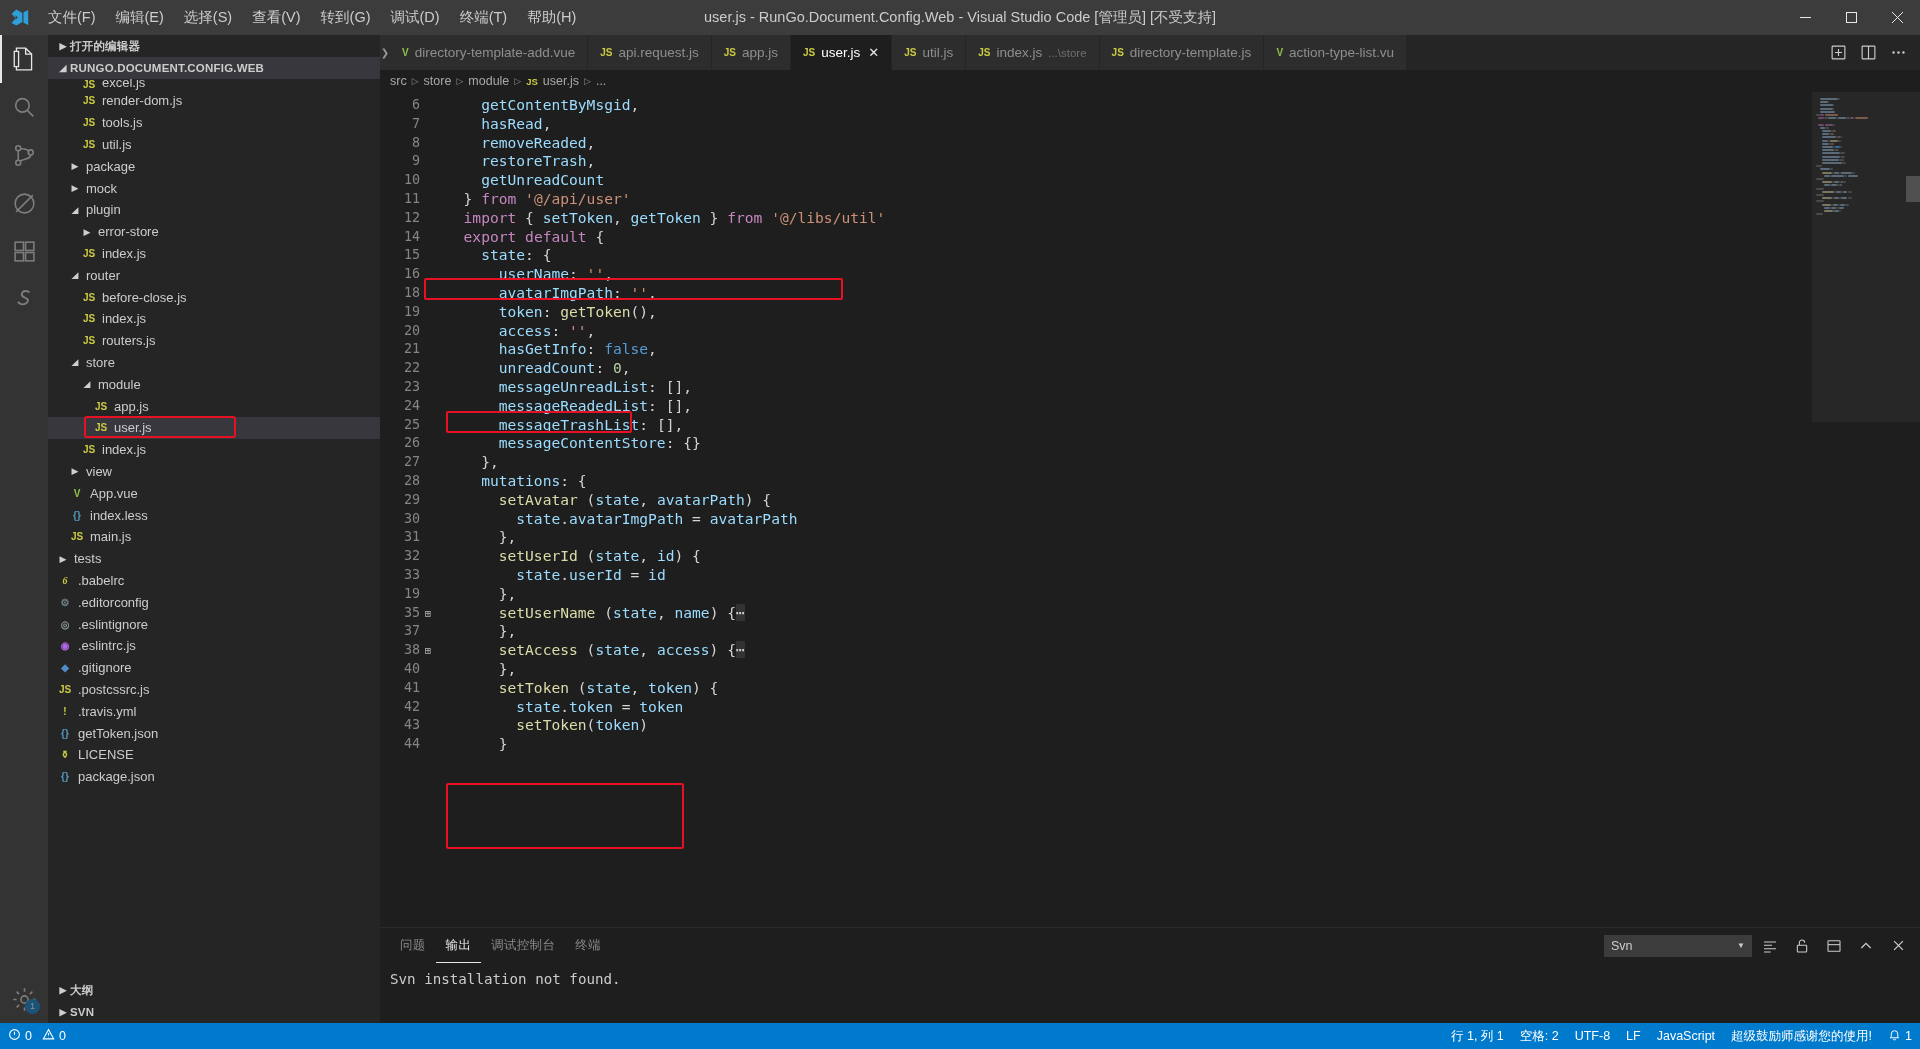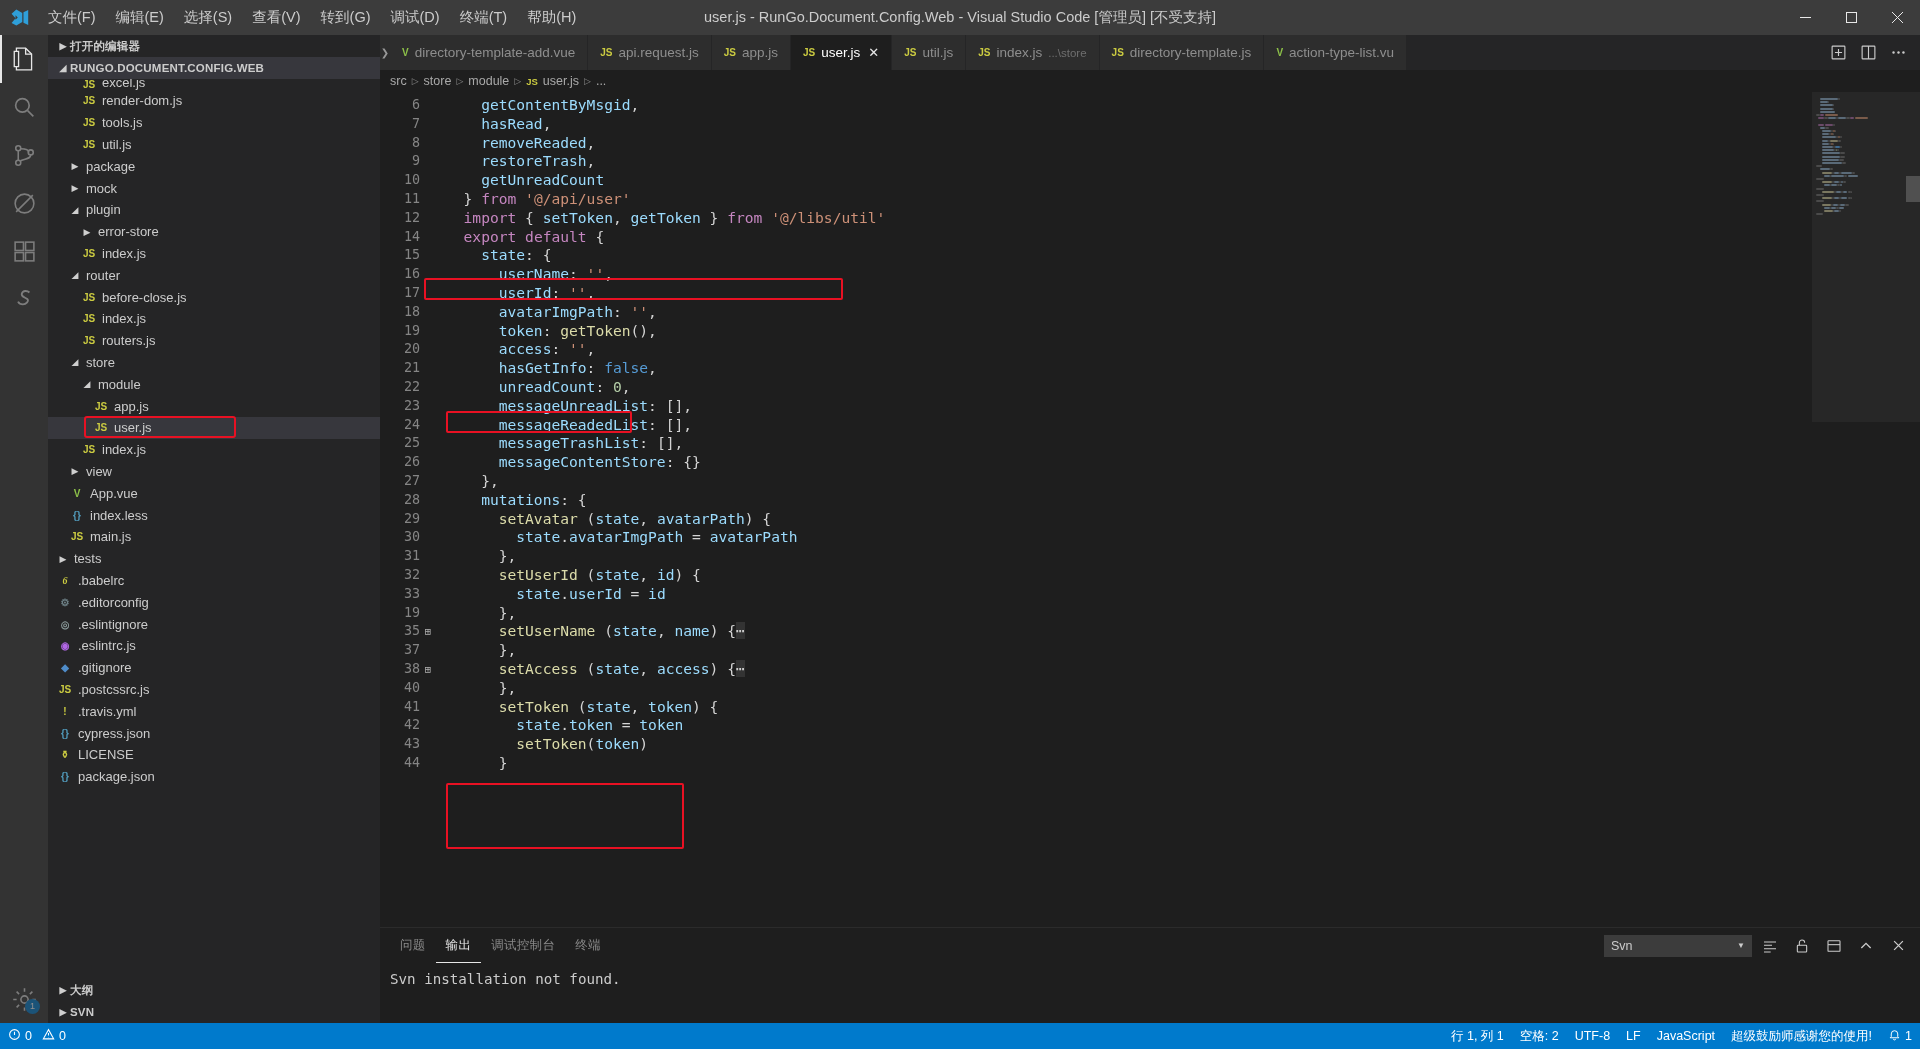--- a/index.html
+++ b/index.html
@@ -390,21 +390,21 @@
           <div class="row ind0">
             <span class="fi js">JS</span>
             <span class="lbl">.postcssrc.js</span>
           </div>
           <div class="row ind0">
             <span class="fi lic">!</span>
             <span class="lbl">.travis.yml</span>
           </div>
           <div class="row ind0">
             <span class="fi brace">{}</span>
-            <span class="lbl">cypress.json</span>
+            <span class="lbl">getToken.json</span>
           </div>
           <div class="row ind0">
             <span class="fi lic">⚱</span>
             <span class="lbl">LICENSE</span>
           </div>
           <div class="row ind0">
             <span class="fi brace">{}</span>
             <span class="lbl">package.json</span>
           </div>
         </div>
@@ -502,21 +502,20 @@
             <div class="cl"><span class="gutter">6</span><span class="fold"></span><span class="ctext"><span class="pl">    </span><span class="var">getContentByMsgid</span><span class="pl">,</span></span></div>
             <div class="cl"><span class="gutter">7</span><span class="fold"></span><span class="ctext"><span class="pl">    </span><span class="var">hasRead</span><span class="pl">,</span></span></div>
             <div class="cl"><span class="gutter">8</span><span class="fold"></span><span class="ctext"><span class="pl">    </span><span class="var">removeReaded</span><span class="pl">,</span></span></div>
             <div class="cl"><span class="gutter">9</span><span class="fold"></span><span class="ctext"><span class="pl">    </span><span class="var">restoreTrash</span><span class="pl">,</span></span></div>
             <div class="cl"><span class="gutter">10</span><span class="fold"></span><span class="ctext"><span class="pl">    </span><span class="var">getUnreadCount</span></span></div>
             <div class="cl"><span class="gutter">11</span><span class="fold"></span><span class="ctext"><span class="pl">  } </span><span class="kw2">from</span><span class="pl"> </span><span class="str">'@/api/user'</span></span></div>
             <div class="cl"><span class="gutter">12</span><span class="fold"></span><span class="ctext"><span class="pl">  </span><span class="kw2">import</span><span class="pl"> { </span><span class="var">setToken</span><span class="pl">, </span><span class="var">getToken</span><span class="pl"> } </span><span class="kw2">from</span><span class="pl"> </span><span class="str">'@/libs/util'</span></span></div>
             <div class="cl"><span class="gutter">14</span><span class="fold"></span><span class="ctext"><span class="pl">  </span><span class="kw2">export</span><span class="pl"> </span><span class="kw2">default</span><span class="pl"> {</span></span></div>
             <div class="cl"><span class="gutter">15</span><span class="fold"></span><span class="ctext"><span class="pl">    </span><span class="var">state</span><span class="pl">: {</span></span></div>
             <div class="cl"><span class="gutter">16</span><span class="fold"></span><span class="ctext"><span class="pl">      </span><span class="var">userName</span><span class="pl">: </span><span class="str">''</span><span class="pl">,</span></span></div>
-            <div class="cl"><span class="gutter">17</span><span class="fold"></span><span class="ctext"><span class="pl">      </span><span class="var">userId</span><span class="pl">: </span><span class="str">''</span><span class="pl">,</span></span></div>
             <div class="cl"><span class="gutter">18</span><span class="fold"></span><span class="ctext"><span class="pl">      </span><span class="var">avatarImgPath</span><span class="pl">: </span><span class="str">''</span><span class="pl">,</span></span></div>
             <div class="cl"><span class="gutter">19</span><span class="fold"></span><span class="ctext"><span class="pl">      </span><span class="var">token</span><span class="pl">: </span><span class="fn">getToken</span><span class="pl">(),</span></span></div>
             <div class="cl"><span class="gutter">20</span><span class="fold"></span><span class="ctext"><span class="pl">      </span><span class="var">access</span><span class="pl">: </span><span class="str">''</span><span class="pl">,</span></span></div>
             <div class="cl"><span class="gutter">21</span><span class="fold"></span><span class="ctext"><span class="pl">      </span><span class="var">hasGetInfo</span><span class="pl">: </span><span class="kw">false</span><span class="pl">,</span></span></div>
             <div class="cl"><span class="gutter">22</span><span class="fold"></span><span class="ctext"><span class="pl">      </span><span class="var">unreadCount</span><span class="pl">: </span><span class="num">0</span><span class="pl">,</span></span></div>
             <div class="cl"><span class="gutter">23</span><span class="fold"></span><span class="ctext"><span class="pl">      </span><span class="var">messageUnreadList</span><span class="pl">: [],</span></span></div>
             <div class="cl"><span class="gutter">24</span><span class="fold"></span><span class="ctext"><span class="pl">      </span><span class="var">messageReadedList</span><span class="pl">: [],</span></span></div>
             <div class="cl"><span class="gutter">25</span><span class="fold"></span><span class="ctext"><span class="pl">      </span><span class="var">messageTrashList</span><span class="pl">: [],</span></span></div>
             <div class="cl"><span class="gutter">26</span><span class="fold"></span><span class="ctext"><span class="pl">      </span><span class="var">messageContentStore</span><span class="pl">: {}</span></span></div>
             <div class="cl"><span class="gutter">27</span><span class="fold"></span><span class="ctext"><span class="pl">    },</span></span></div>

